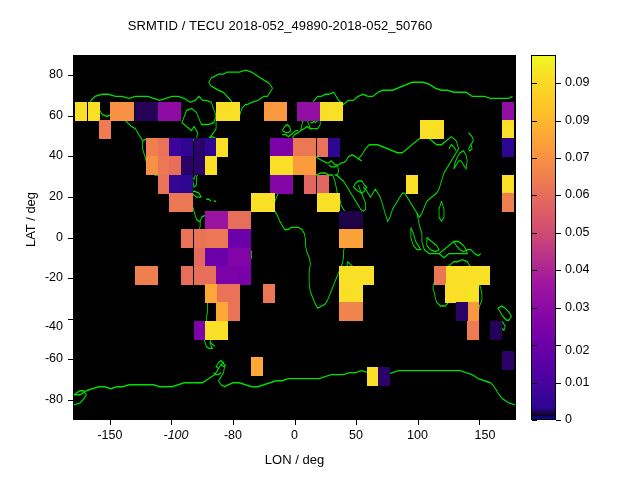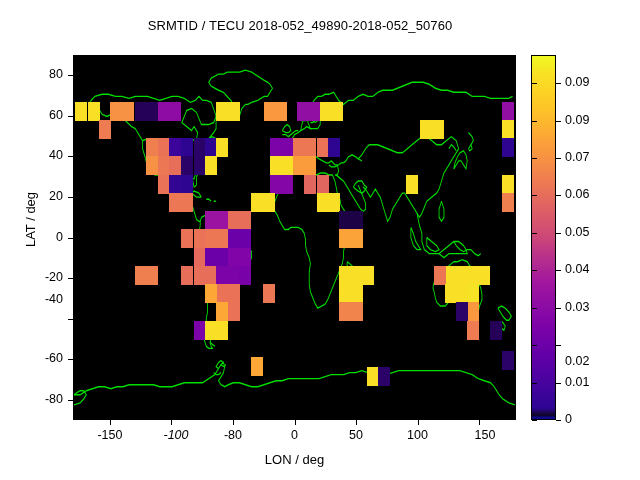--- a/index.html
+++ b/index.html
@@ -16,21 +16,20 @@
 
   
   #chart-title{
     position:absolute;
     left:0;top:18px;width:560px;
     text-align:center;
     font-size:13px;
     color:#000;
     letter-spacing:0.1px;
     white-space:nowrap;
-    margin-left:20px;
   }
 
   
   #plot-frame{
     position:absolute;
     left:73px;top:55px;
     width:443px;height:365px;
     background:#000000;
     border:1px solid #000000;
     box-sizing:border-box;
@@ -356,39 +355,39 @@
       <div class="ylabel" style="top: 115.833px;">60</div>
       <div class="tick-y" style="top: 156.389px;"></div>
       <div class="ylabel" style="top: 156.389px;">40</div>
       <div class="tick-y" style="top: 196.944px;"></div>
       <div class="ylabel" style="top: 196.944px;">20</div>
       <div class="tick-y" style="top: 237.5px;"></div>
       <div class="ylabel" style="top: 237.5px;">0</div>
       <div class="tick-y" style="top: 278.056px;"></div>
       <div class="ylabel" style="top: 278.056px;">-20</div>
       <div class="tick-y" style="top: 318.611px;"></div>
-      <div class="ylabel" style="top: 300px;">-40</div>
+      <div class="ylabel" style="top: 327px;">-40</div>
       <div class="tick-y" style="top: 359.167px;"></div>
       <div class="ylabel" style="top: 359.167px;">-60</div>
       <div class="tick-y" style="top: 399.722px;"></div>
       <div class="ylabel" style="top: 399.722px;">-80</div>
     </div>
 
   <div id="colorbar-wrap">
     <div id="colorbar-gradient"></div>
     <div id="colorbar-ticks">
         <div class="cb-tick" style="top: 365px;"></div>
         <div class="cb-tick-in" style="top: 365px;"></div>
         <div class="cb-label" style="top: 365px;">0</div>
         <div class="cb-tick" style="top: 327.564px;"></div>
         <div class="cb-tick-in" style="top: 327.564px;"></div>
         <div class="cb-label" style="top: 327.564px;">0.01</div>
         <div class="cb-tick" style="top: 290.128px;"></div>
         <div class="cb-tick-in" style="top: 290.128px;"></div>
-        <div class="cb-label" style="top: 307px;">0.02</div>
+        <div class="cb-label" style="top: 296px;">0.02</div>
         <div class="cb-tick" style="top: 252.692px;"></div>
         <div class="cb-tick-in" style="top: 252.692px;"></div>
         <div class="cb-label" style="top: 252.692px;">0.03</div>
         <div class="cb-tick" style="top: 215.256px;"></div>
         <div class="cb-tick-in" style="top: 215.256px;"></div>
         <div class="cb-label" style="top: 215.256px;">0.04</div>
         <div class="cb-tick" style="top: 177.821px;"></div>
         <div class="cb-tick-in" style="top: 177.821px;"></div>
         <div class="cb-label" style="top: 177.821px;">0.05</div>
         <div class="cb-tick" style="top: 140.385px;"></div>

